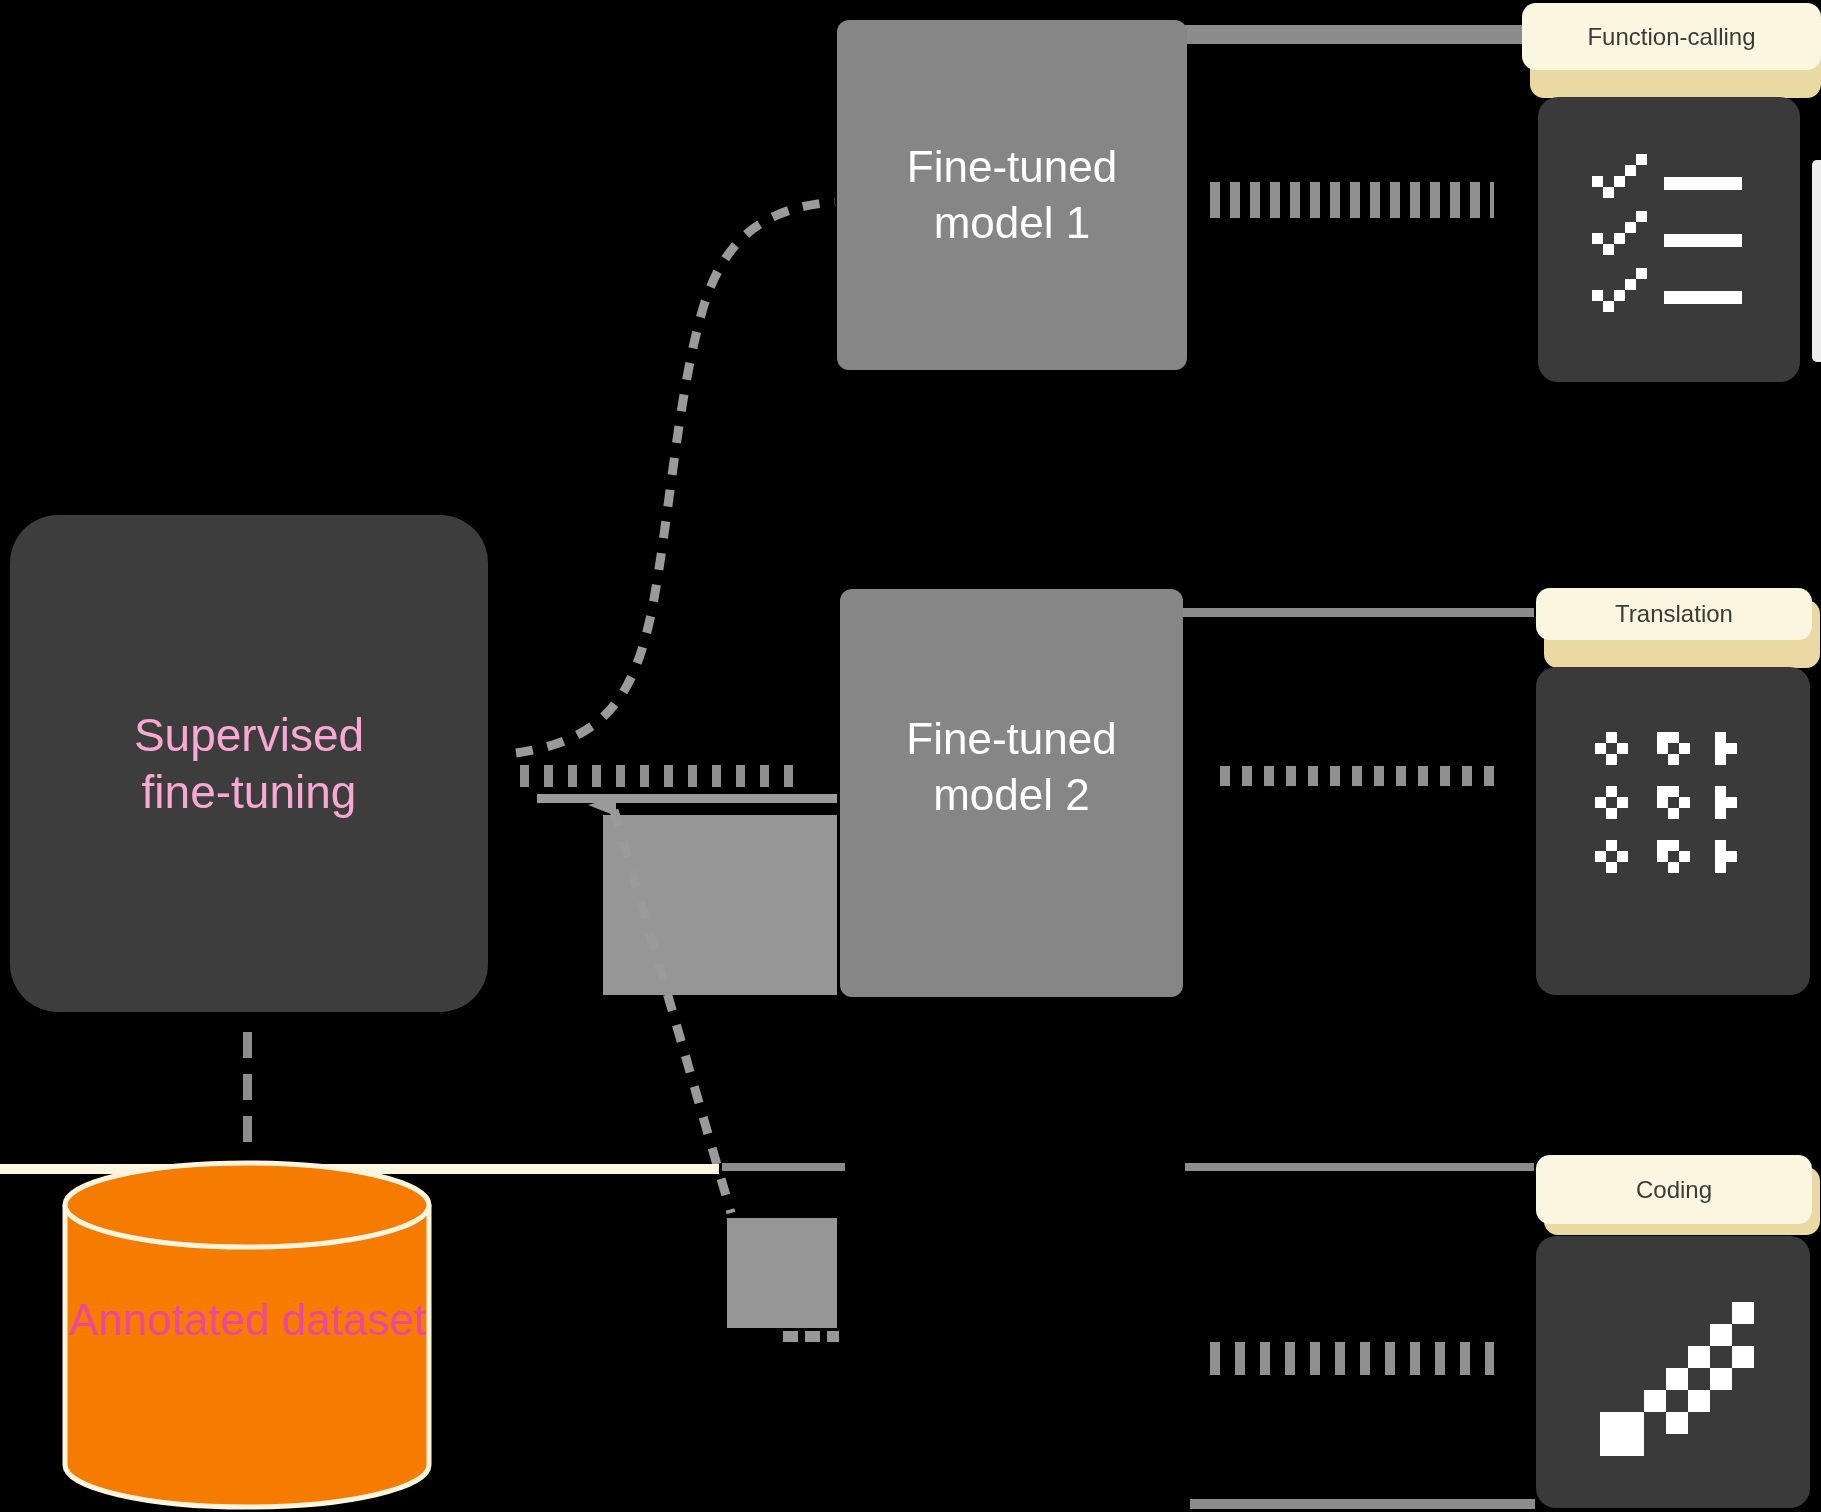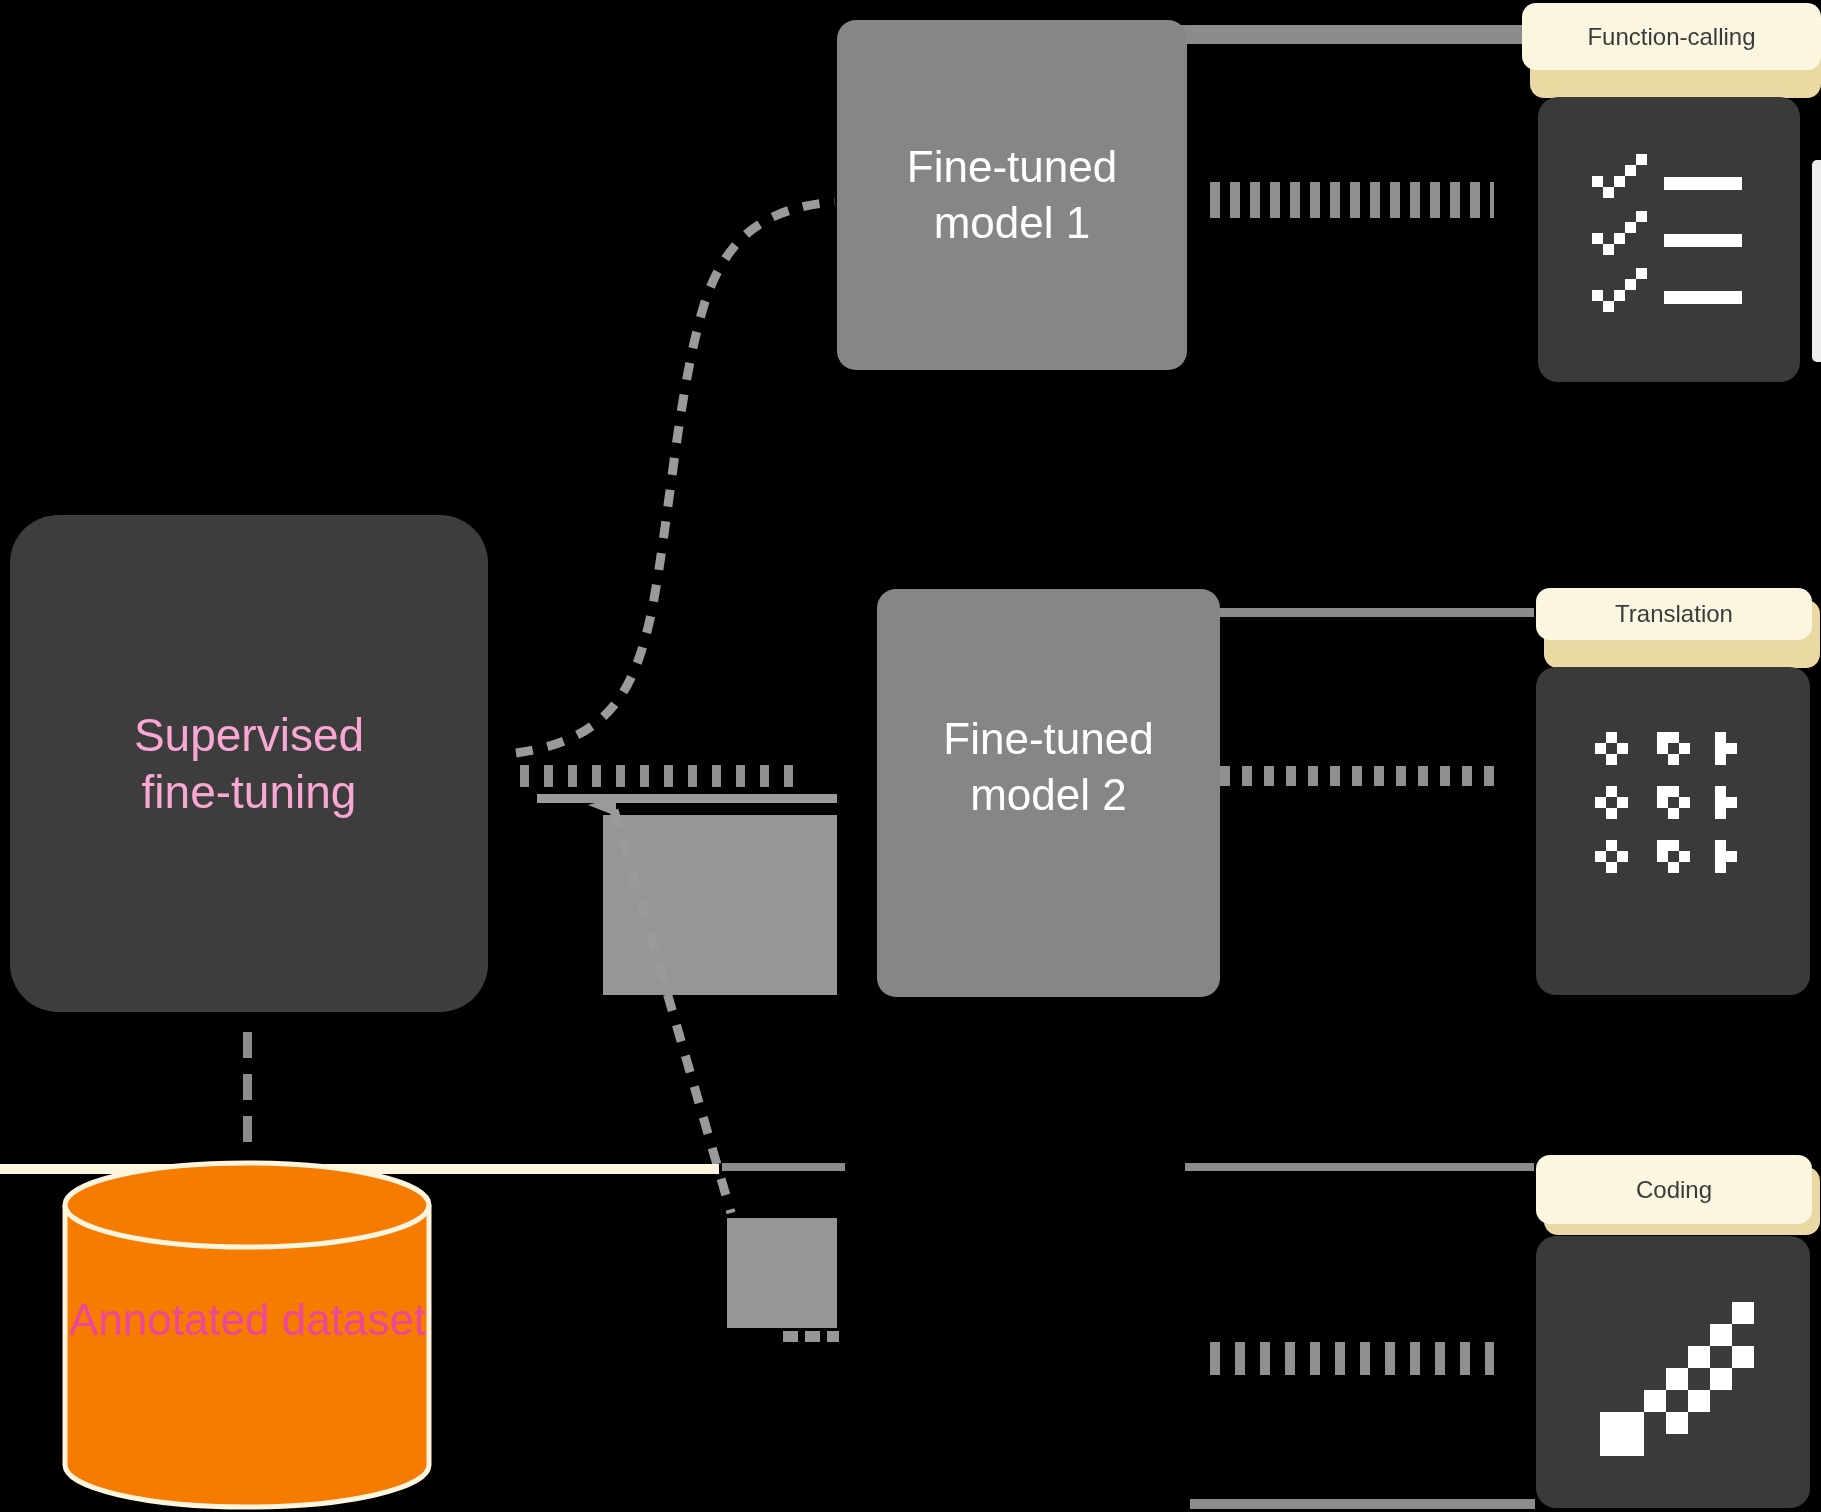--- a/index.html
+++ b/index.html
@@ -3,24 +3,24 @@
 <meta charset="utf-8">
 <style>
   html,body{margin:0;padding:0;background:#000;}
   #stage{position:relative;width:1821px;height:1512px;background:#000000;overflow:hidden;
          font-family:"Liberation Sans", sans-serif;}
   .abs{position:absolute;}
   
   .sft-box{left:10px;top:515px;width:478px;height:497px;background:#3D3D3D;border-radius:48px;
            display:flex;align-items:center;justify-content:center;}
   .sft-box .lbl{color:#f9a8d4;font-size:46px;line-height:1.22;text-align:center;width:330px;}
-  .model-box{background:#868686;border-radius:19px;display:flex;align-items:center;justify-content:center;}
+  .model-box{background:#868686;border-radius:12px;display:flex;align-items:center;justify-content:center;}
   .model-box .lbl{color:#FFFFFF;font-size:44px;line-height:1.28;text-align:center;width:260px;}
   #model-1{left:837px;top:20px;width:350px;height:350px;}
-  #model-2{left:840px;top:589px;width:343px;height:408px;margin-left:37px;}
+  #model-2{left:840px;top:589px;width:343px;height:408px;}
   #model-2 .lbl{padding-bottom:52px;}
   #model-3{left:842px;top:1160px;width:345px;height:348px;}
   #model-3 .lbl{padding-bottom:26px;}
   
   .task-box{background:#3A3A3A;border-radius:20px;}
   #task-box-1{left:1538px;top:97px;width:262px;height:285px;}
   #task-box-2{left:1536px;top:667px;width:274px;height:328px;}
   #task-box-3{left:1536px;top:1236px;width:274px;height:272px;}
   .tab-shadow{background:#EBD9A3;border-radius:14px;}
   #tab-shadow-1{left:1530px;top:14px;width:291px;height:84px;}

